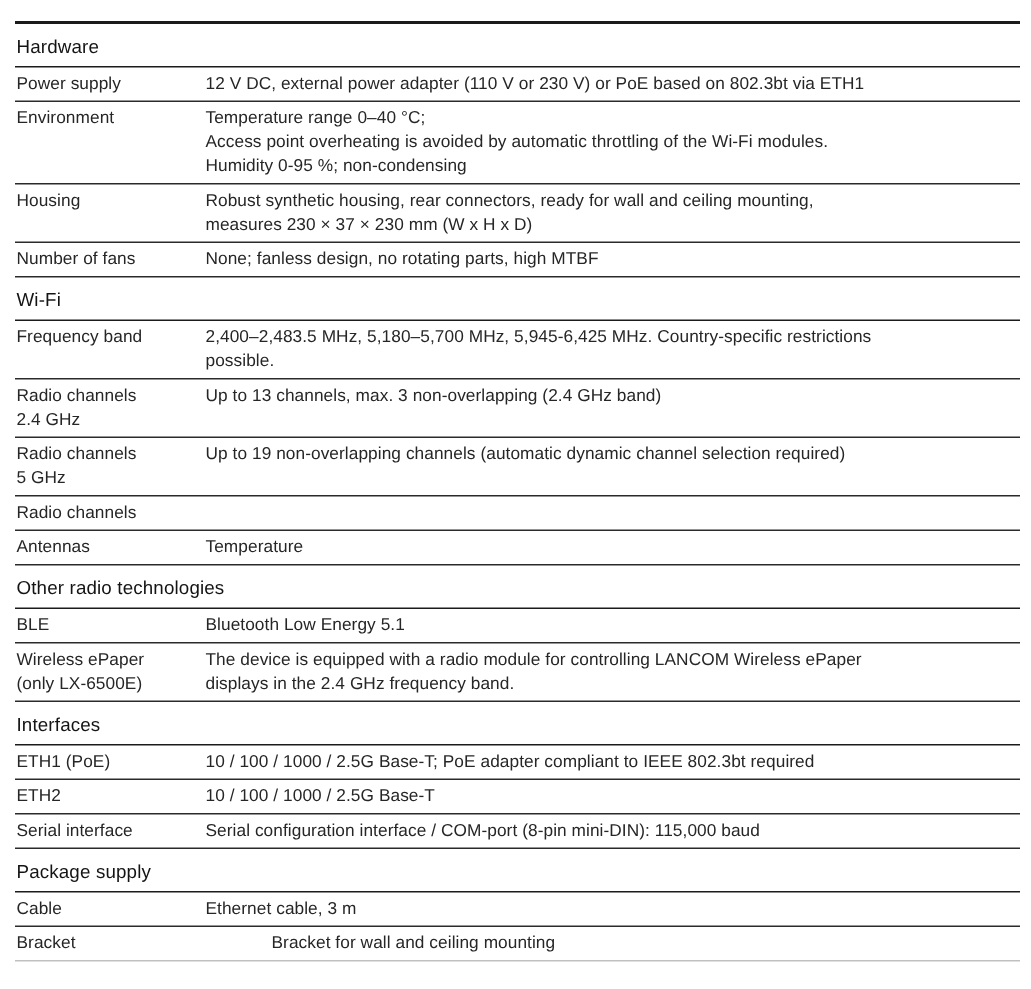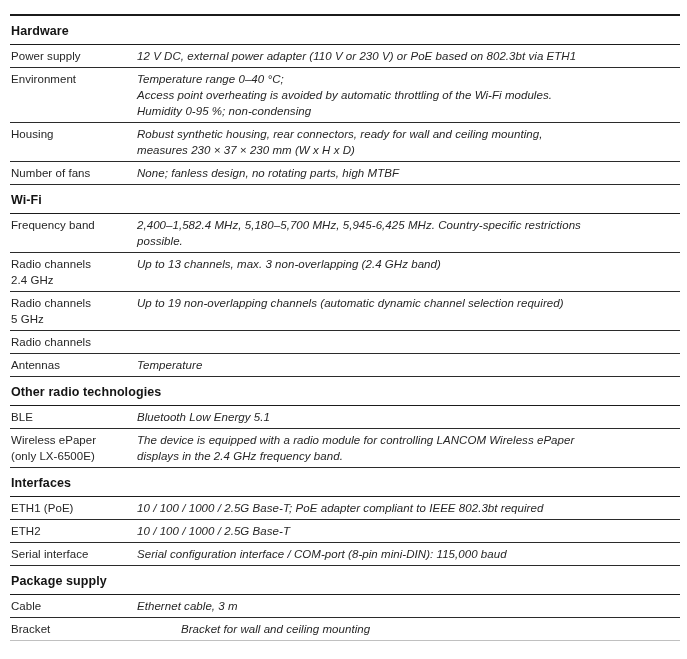--- a/index.html
+++ b/index.html
@@ -27,21 +27,21 @@
     padding: 14px 7px 0 10px;
   }
   .spec-table {
     border-top: 2px solid var(--rule);
   }
   .section-heading {
     margin: 0;
     padding: 8px 0 5px 1px;
     font-size: 12.5px;
     line-height: 15px;
-    font-weight: bold;
+    font-weight: normal;
     color: var(--heading);
     letter-spacing: 0.1px;
     border-bottom: 1.5px solid var(--rule);
   }
   .spec-row {
     display: flex;
     align-items: flex-start;
     padding: 3px 0 3px 1px;
     border-bottom: 1px solid var(--rule-row);
   }
@@ -50,21 +50,20 @@
     gap: 44px;
   }
   .spec-label {
     flex: 0 0 126px;
     width: 126px;
     padding-right: 6px;
   }
   .spec-value {
     flex: 1 1 auto;
     padding-right: 4px;
-    font-style: italic;
   }
   .spec-label .cell-line,
   .spec-value .cell-line {
     font-size: 11.5px;
     line-height: 16px;
     letter-spacing: 0.05px;
     color: var(--text);
   }
 </style>
 </head>
@@ -110,21 +109,21 @@
           </div>
         </div>
       </div>
       <div class="spec-section">
         <h2 class="section-heading">Wi-Fi</h2>
         <div class="spec-row">
           <div class="spec-label">
             <div class="cell-line">Frequency band</div>
           </div>
           <div class="spec-value">
-            <div class="cell-line">2,400–1,582.4 MHz, 5,180–5,700 MHz, 5,945-6,425 MHz. Country-specific restrictions</div>
+            <div class="cell-line">2,400–2,483.5 MHz, 5,180–5,700 MHz, 5,945-6,425 MHz. Country-specific restrictions</div>
             <div class="cell-line">possible.</div>
           </div>
         </div>
         <div class="spec-row">
           <div class="spec-label">
             <div class="cell-line">Radio channels</div>
             <div class="cell-line">2.4 GHz</div>
           </div>
           <div class="spec-value">
             <div class="cell-line">Up to 13 channels, max. 3 non-overlapping (2.4 GHz band)</div>

